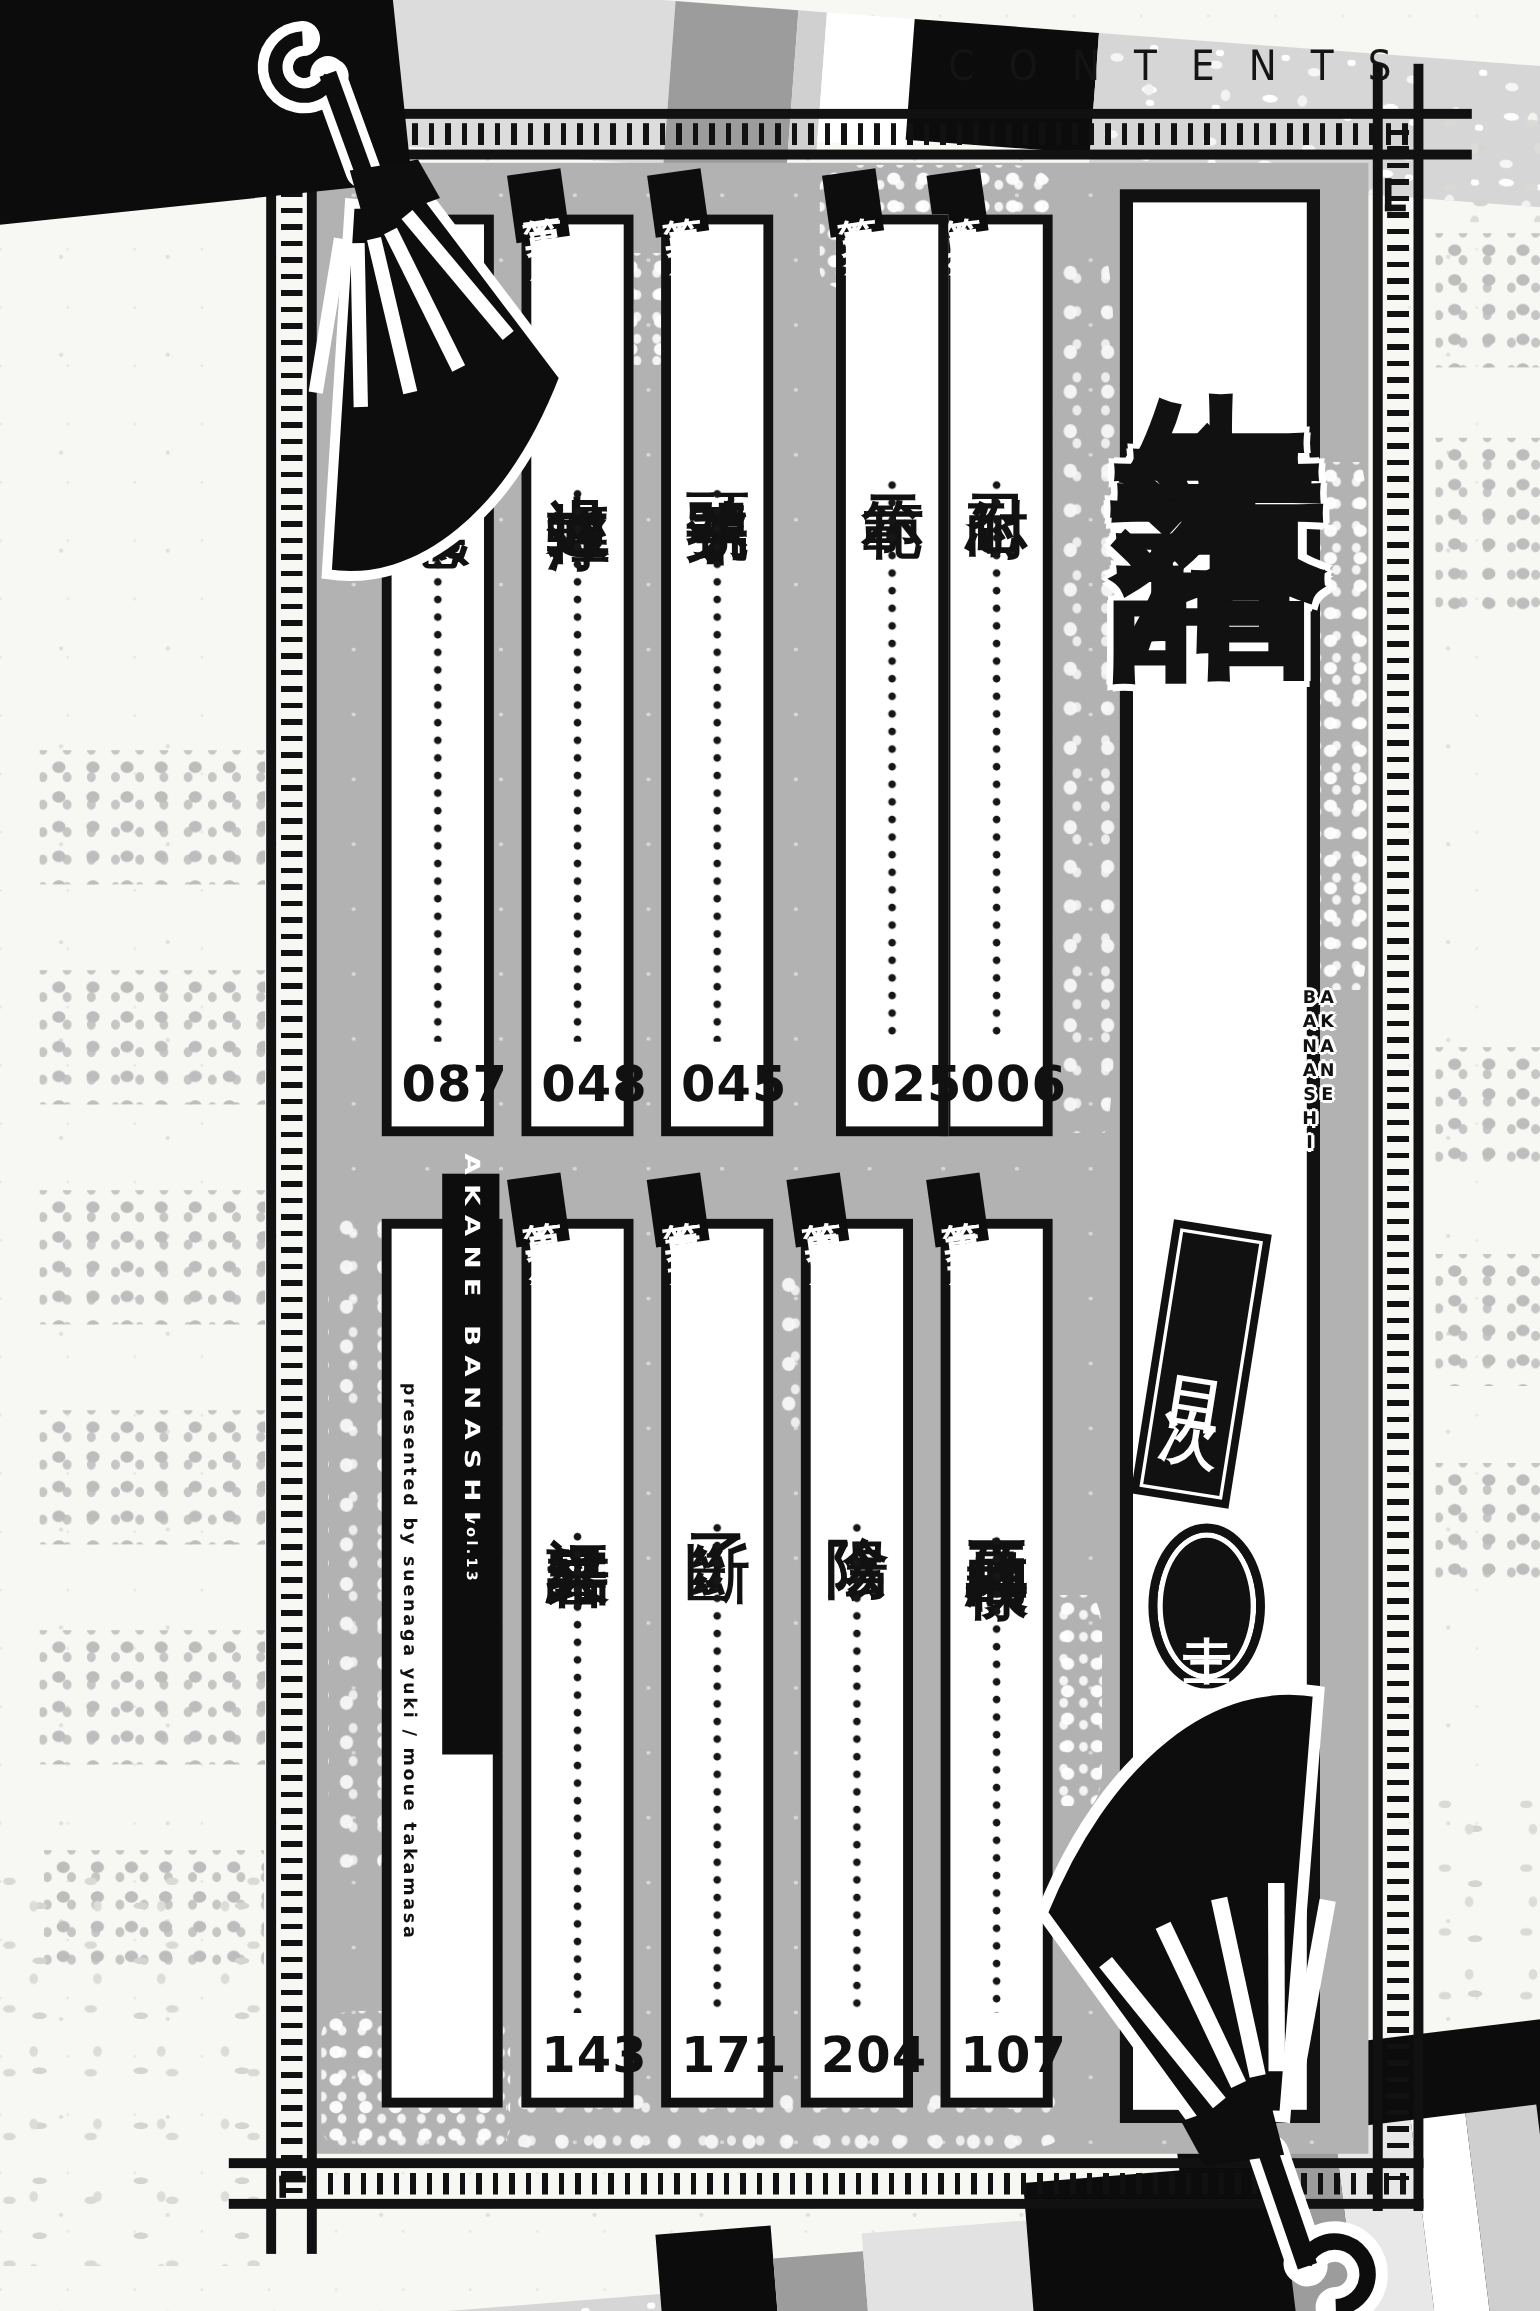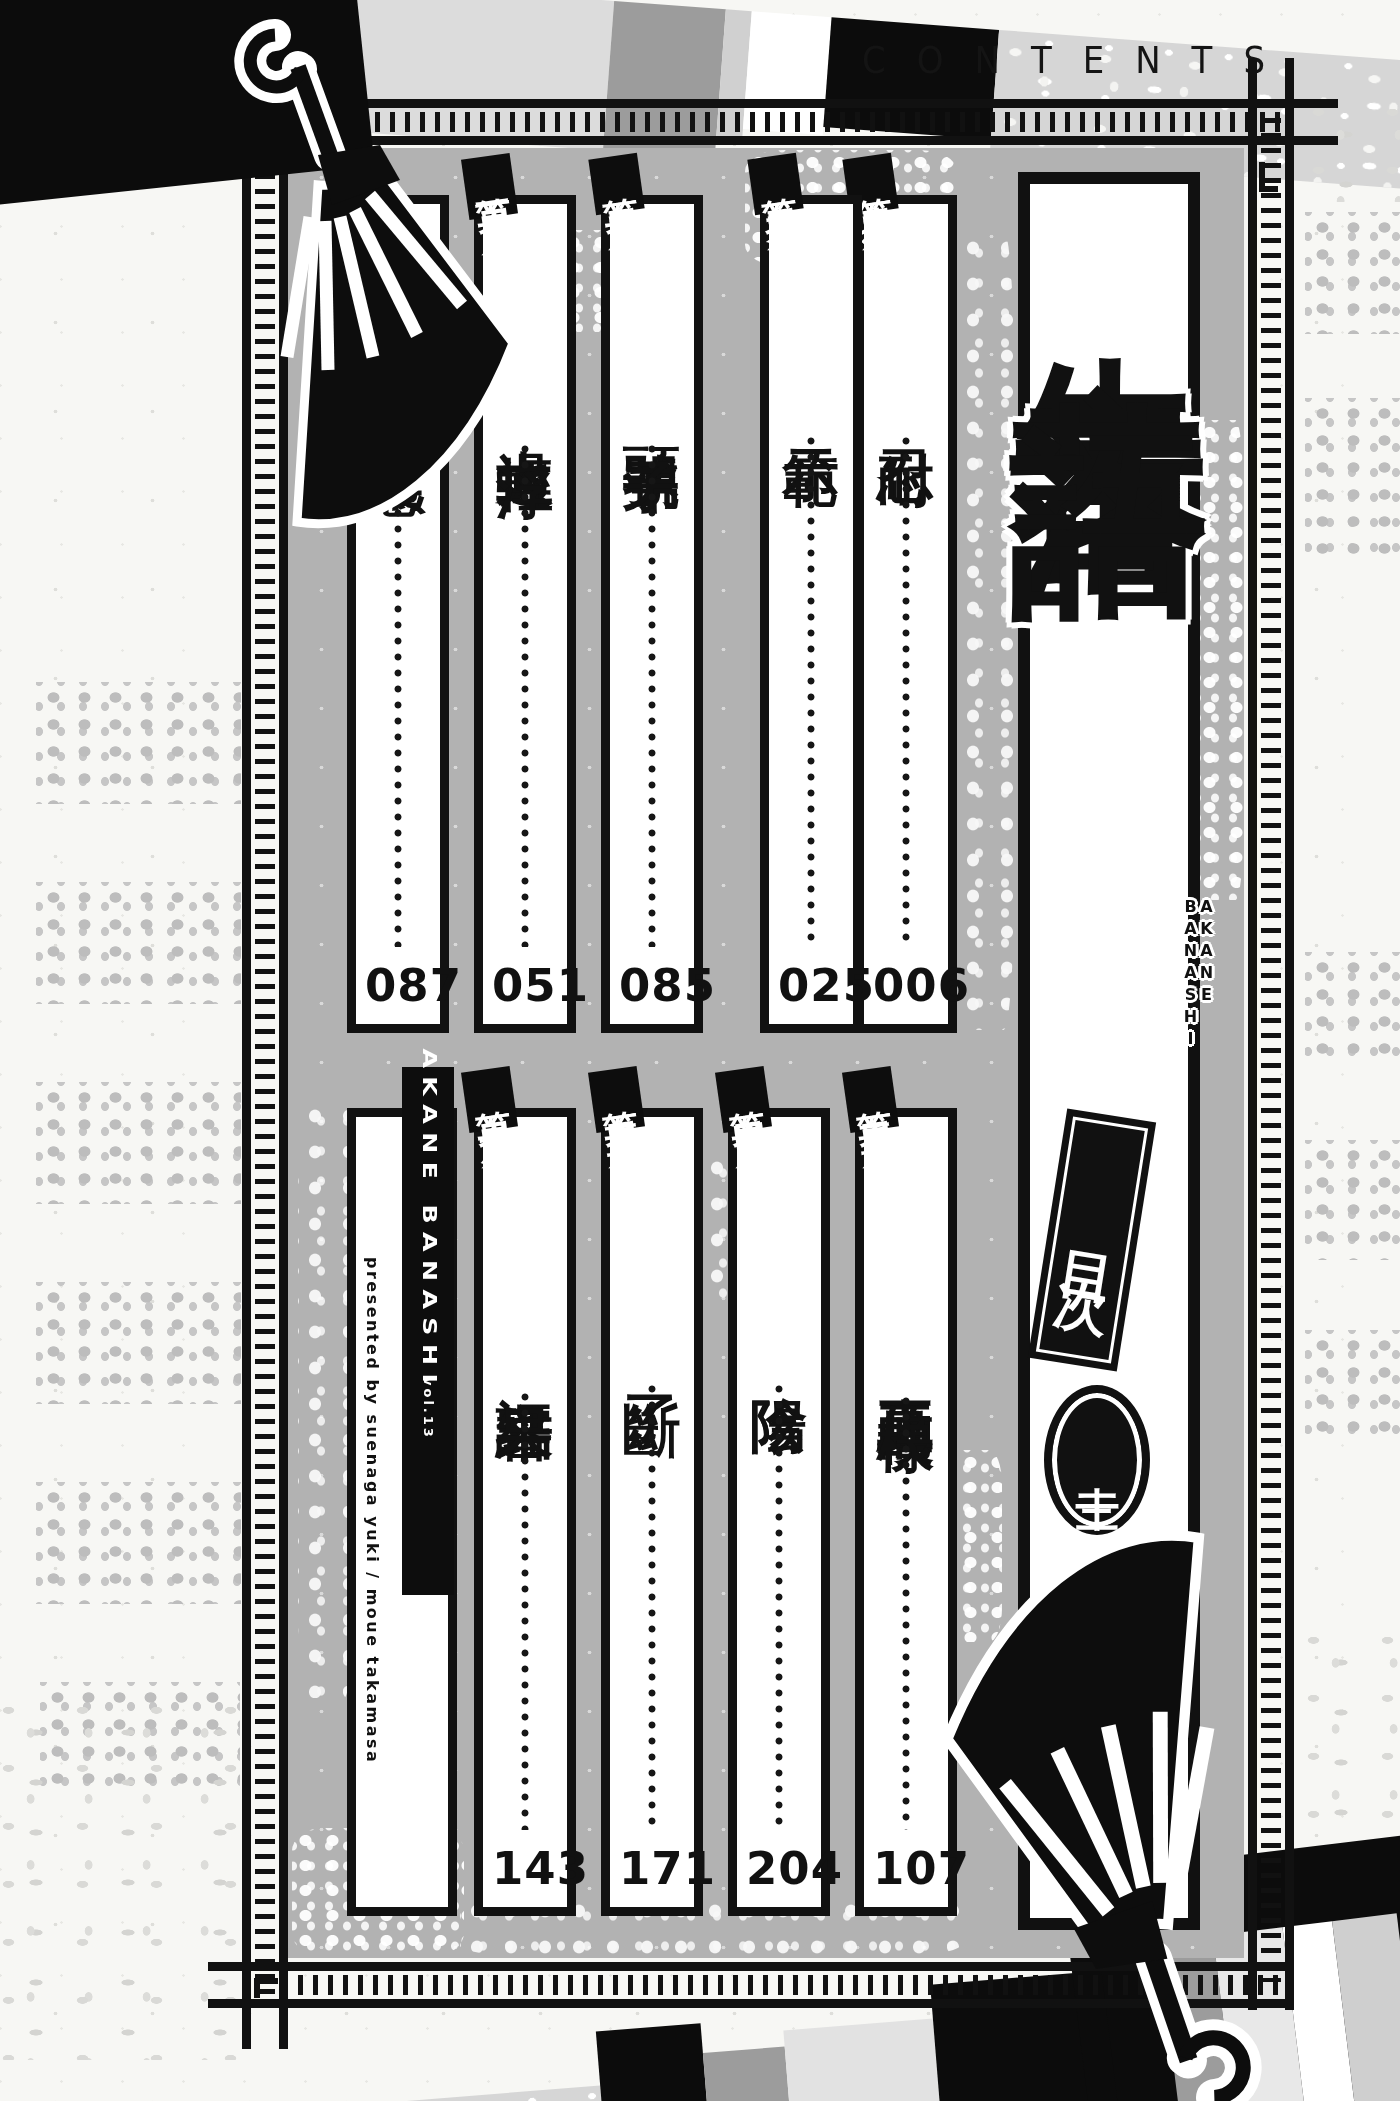--- a/index.html
+++ b/index.html
@@ -229,27 +229,27 @@
 <div class="col row1" style="left:760px">
   <div class="chip"><span class="vtext">第百九席</span></div>
   <div class="ctitle vtext">示範</div>
   <div class="leader"></div>
   <div class="pagenum">025</div>
 </div>
 <div class="col row1" style="left:601px">
   <div class="chip"><span class="vtext">第百十席</span></div>
   <div class="ctitle vtext">頭號弟子</div>
   <div class="leader"></div>
-  <div class="pagenum">085</div>
+  <div class="pagenum">045</div>
 </div>
 <div class="col row1" style="left:474px">
   <div class="chip"><span class="vtext">第百十一席</span></div>
   <div class="ctitle vtext">太過輕浮</div>
   <div class="leader"></div>
-  <div class="pagenum">051</div>
+  <div class="pagenum">048</div>
 </div>
 <div class="col row1" style="left:347px">
   <div class="chip"><span class="vtext">第百十二席</span></div>
   <div class="ctitle vtext">每況愈下</div>
   <div class="leader"></div>
   <div class="pagenum">087</div>
 </div>
 
 <div class="col row2" style="left:855px">
   <div class="chip"><span class="vtext">第百十三席</span></div>

